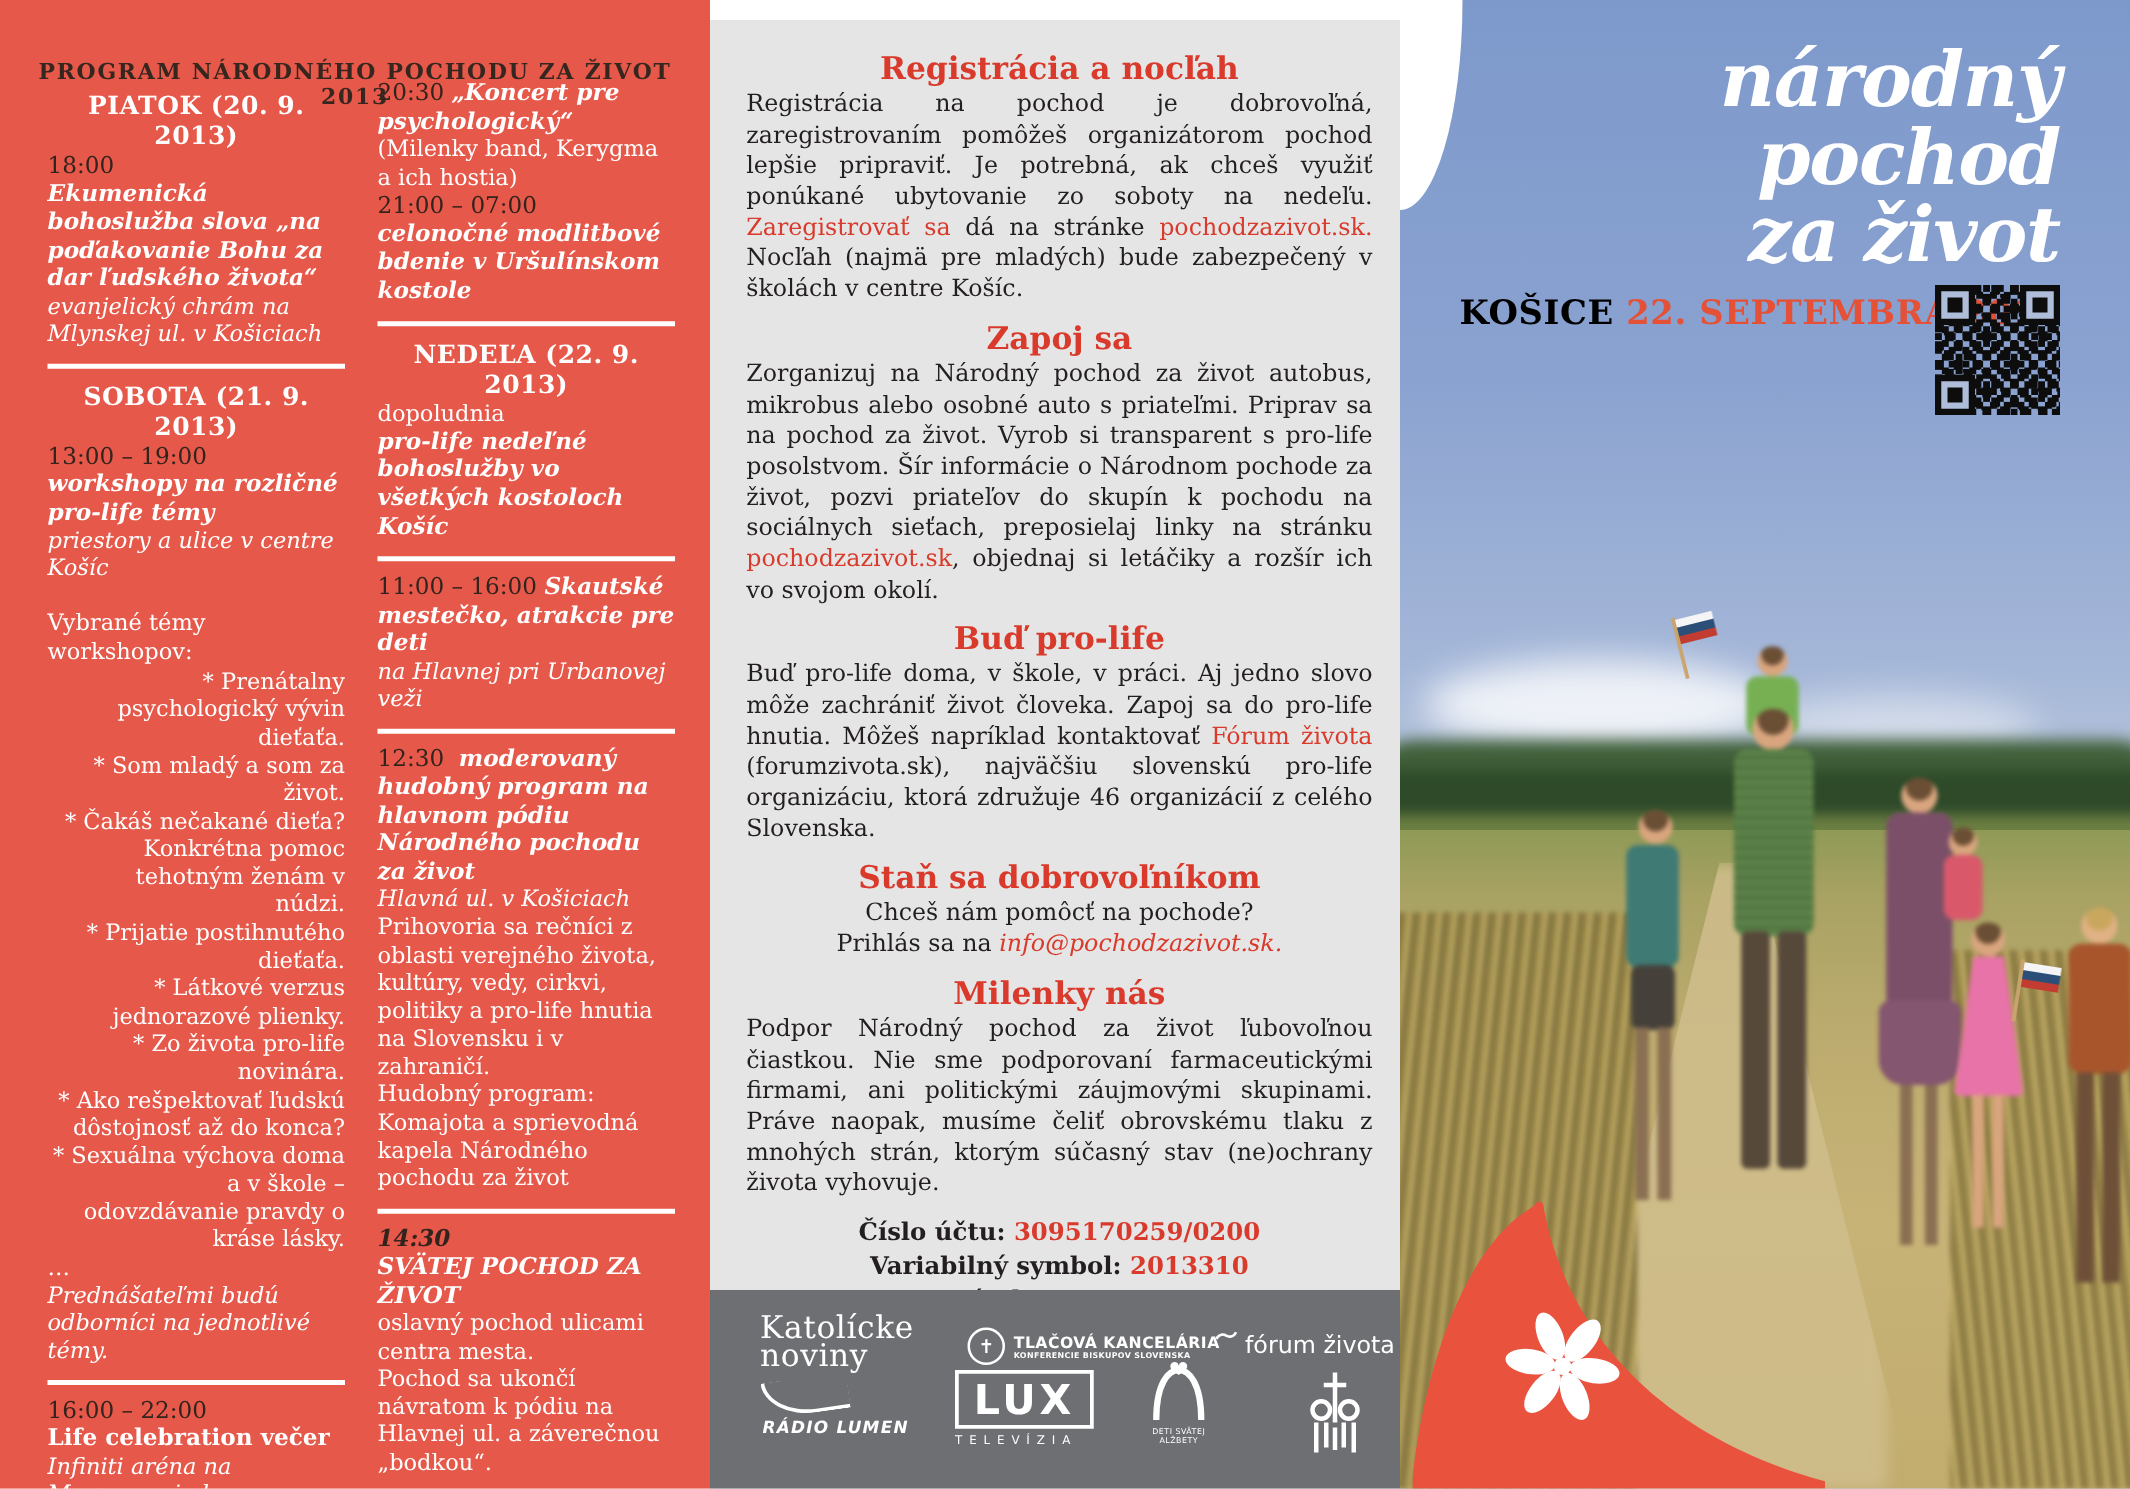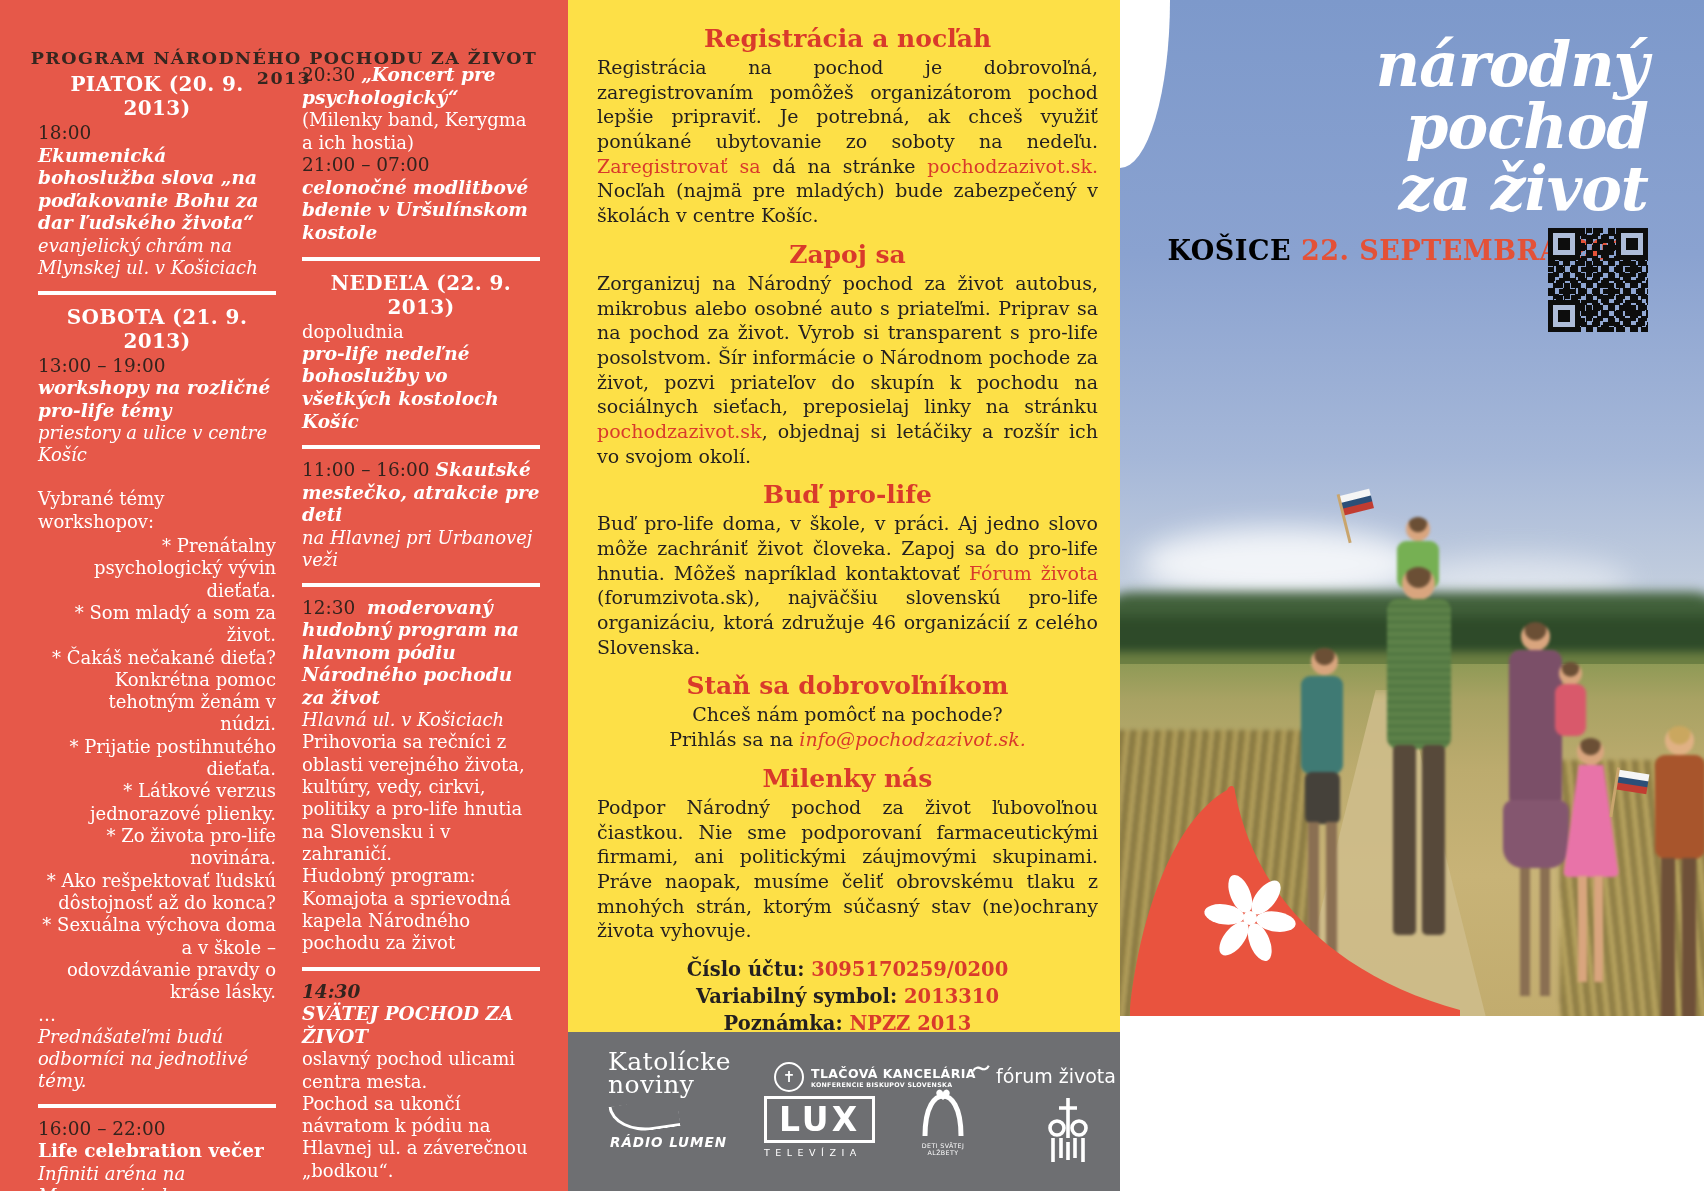--- a/index.html
+++ b/index.html
@@ -22,21 +22,21 @@
   .venue{font-style:italic;font-size:18px;line-height:1.22;}
   .plain{font-size:18px;line-height:1.24;}
   .mix{font-size:18.5px;line-height:1.22;}
   .mt{margin-top:22px !important;}
   .hr-w{height:4px;background:#fff;margin:12px 0 10px;}
   ul.ws{margin:2px 0 0;padding:0;list-style:none;text-align:right;}
   ul.ws li{font-size:18px;line-height:1.24;padding-left:15px;text-indent:-15px;}
   ul.ws li::before{content:"* ";}
 
   
-  .panel-mid{position:absolute;left:568px;top:0;width:552px;height:1035px;background:#fde047;color:#231f20;}
+  .panel-mid{position:absolute;left:568px;top:16px;width:552px;height:1035px;background:#e5e5e5;color:#231f20;}
   .mid-content{position:absolute;left:29px;width:501px;top:24px;}
   .sec-head{color:#d93a2b;font-weight:bold;font-size:25px;text-align:center;margin:12px 0 2px;}
   .sec-body{font-size:19px;line-height:1.3;text-align:justify;margin:0;}
   .sec-center{font-size:19px;line-height:1.3;text-align:center;margin:0;}
   .bank{font-weight:bold;font-size:19.5px;line-height:1.38;text-align:center;margin:0;}
   .bank-reg{font-size:19.5px;line-height:1.38;text-align:center;margin:0;}
   .c-red{color:#d93a2b;}
   .c-redi{color:#d93a2b;font-style:italic;}
   .ital{font-style:italic;}
   .gray-rule{height:5px;background:#b1b3b5;margin:16px 40px 0;}
@@ -55,21 +55,21 @@
   .tk-l1{font-size:12.5px;font-weight:bold;letter-spacing:.4px;}
   .tk-l2{font-size:6.3px;font-weight:bold;letter-spacing:.3px;}
   .lux-box{border:3px solid #fff;padding:1px 12px;font-size:33px;font-weight:bold;letter-spacing:3px;display:inline-block;}
   .lux-sub{font-size:9.5px;letter-spacing:5.5px;margin-top:4px;text-align:left;}
   .deti{text-align:center;width:70px;}
   .deti-sub{font-size:6.3px;letter-spacing:.4px;margin-top:2px;}
   .forum{display:flex;align-items:flex-end;gap:4px;font-size:19px;}
   .forum-squiggle{font-size:20px;transform:rotate(-12deg) translateY(-4px);display:inline-block;}
 
   
-  .panel-photo{position:absolute;left:1120px;top:0;width:584px;height:1016px;overflow:hidden;background:#89a2cf;}
+  .panel-photo{position:absolute;left:1120px;top:0;width:584px;height:1191px;overflow:hidden;background:#89a2cf;}
   .sky{position:absolute;inset:0;background:linear-gradient(180deg,#7d99cb 0%,#8aa2d0 25%,#a5b7d8 45%,#c3cede 58%,#d3d9e1 64%);}
   .cloud{position:absolute;background:#fff;border-radius:50%;filter:blur(14px);}
   .treeline{position:absolute;left:-24px;right:-24px;filter:blur(6px);}
   .field{position:absolute;left:0;right:0;bottom:0;top:664px;
          background:linear-gradient(180deg,#8f9a56 0%,#a8a263 10%,#bcab6e 30%,#c8b377 60%,#c2ac6e 100%);}
   .path-trail{position:absolute;left:150px;top:690px;width:240px;height:501px;background:#cfbd8b;
               clip-path:polygon(44% 0,56% 0,108% 100%,-8% 100%);filter:blur(6px);opacity:.9;}
   .grass{position:absolute;filter:blur(2px);}
   .fig{position:absolute;filter:blur(1.8px);}
   .fig .head{position:absolute;border-radius:50%;background:radial-gradient(circle at 50% 26%,#6b4f35 0 40%,#d9a57e 44%);}

